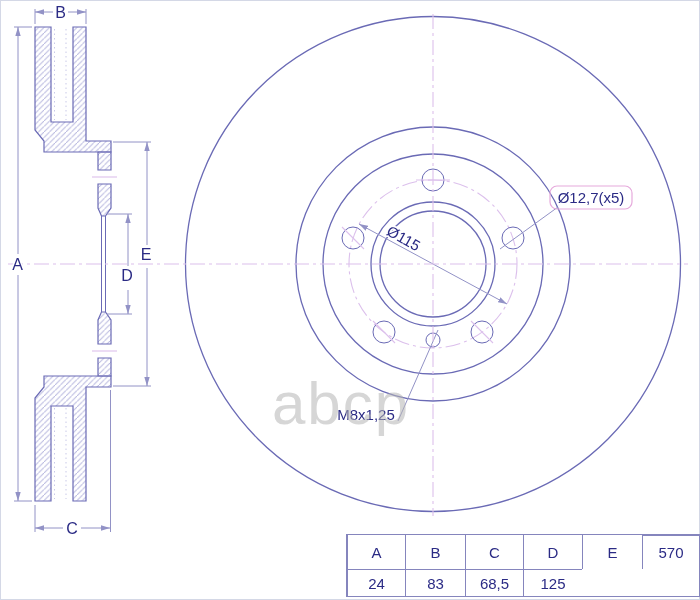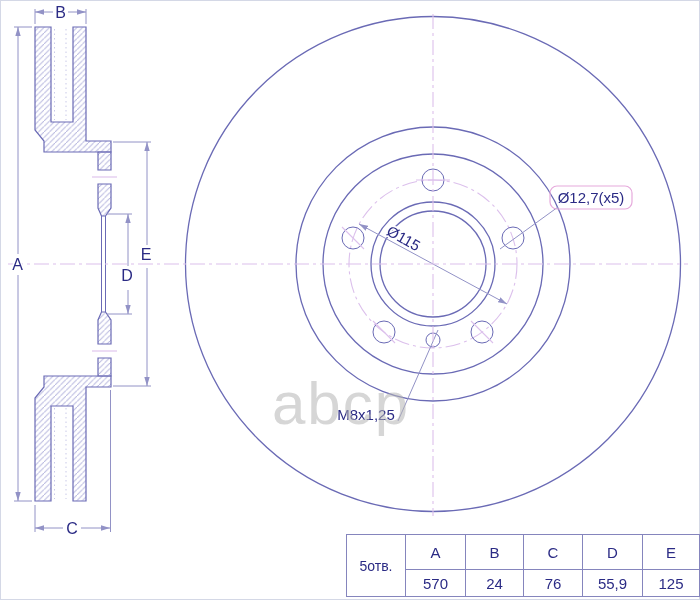--- a/index.html
+++ b/index.html
@@ -162,26 +162,25 @@
       <text class="anntext" x="401" y="243" transform="rotate(29 401 243)">Ø115</text>
       <text class="anntext" x="366" y="420">M8x1,25</text>
     </g>
   </svg>
 
   
   <div class="watermark">abcp</div>
 
   
   <div class="spec-table">
-    <div class="cell merge">5отв.</div>
     <div class="cell col">A</div>
     <div class="cell col">B</div>
     <div class="cell col">C</div>
     <div class="cell col">D</div>
     <div class="cell col">E</div>
     <div class="cell col val">570</div>
     <div class="cell col val">24</div>
-    <div class="cell col val">76</div>
-    <div class="cell col val">55,9</div>
+    <div class="cell col val">83</div>
+    <div class="cell col val">68,5</div>
     <div class="cell col val">125</div>
   </div>
 
 </div>
 
 </body></html>

